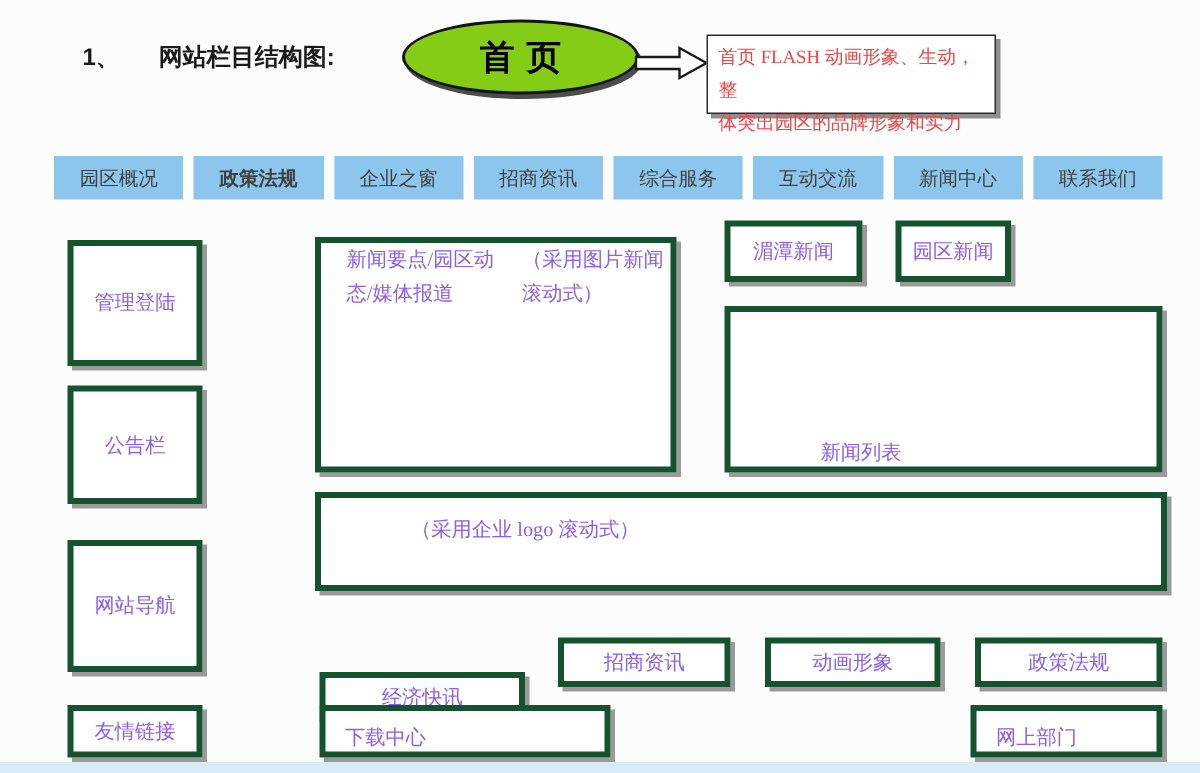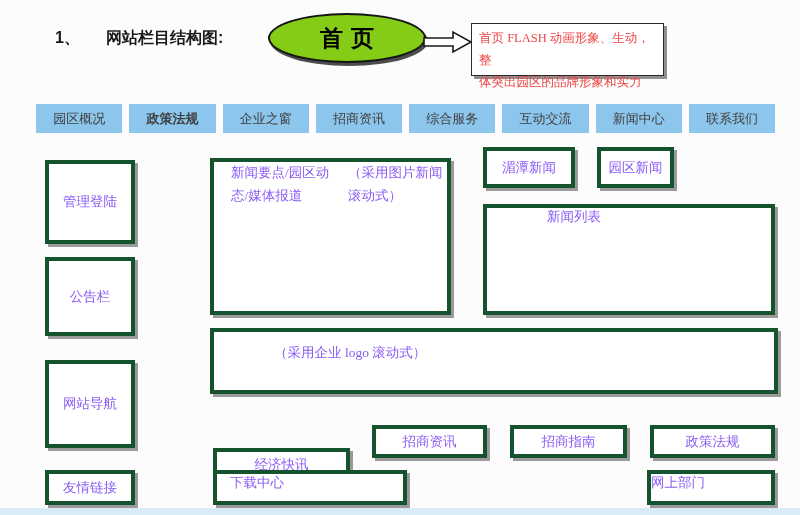--- a/index.html
+++ b/index.html
@@ -38,21 +38,21 @@
   .navbar { position:absolute; left:36px; top:104px; width:739px; height:29px;
     display:flex; gap:7px; }
   .nav-tab { flex:1; background:#8CC6EC; display:flex; align-items:center;
     justify-content:center; font-size:13px; color:#404040; cursor:default; }
   .nav-tab.bold { font-weight:bold; }
 
   
   .box { position:absolute; background:#fff; border:4px solid #14532d;
     box-shadow:3px 3px 0 #9a9a9a; font-size:13.5px; color:#8b5cf6; }
   .box.center { display:flex; align-items:center; justify-content:center; }
-  .box.vcenter-left { display:flex; align-items:flex-start; }
+  .box.vcenter-left { display:flex; align-items:flex-end; }
 
   
   .b-mgmt  { left:45px; top:160px; width:90px; height:84px; }
   .b-notice{ left:45px; top:257px; width:90px; height:79px; }
   .b-nav   { left:45px; top:360px; width:90px; height:88px; }
   .b-links { left:45px; top:470px; width:90px; height:35px; }
 
   
   .b-news { left:210px; top:158px; width:241px; height:157px;
     display:flex; flex-direction:row; justify-content:center; padding-left:17px; line-height:1.7; }
@@ -66,21 +66,21 @@
   .b-nt3 { left:686px; top:147px; width:89px; height:41px; }
   .b-newslist { left:483px; top:204px; width:292px; height:111px; padding-left:60px; }
 
   .b-r1a { left:213px; top:448px; width:137px; height:33px; }
   .b-r1b { left:372px; top:425px; width:115px; height:33px; }
   .b-r1c { left:510px; top:425px; width:117px; height:33px; }
   .b-r1d { left:650px; top:425px; width:125px; height:33px; }
 
   .b-r2a { left:213px; top:470px; width:194px; height:35px; padding-left:13px; }
   .b-r2b { left:430px; top:470px; width:182px; height:35px; padding-left:13px; }
-  .b-r2c { left:647px; top:470px; width:128px; height:35px; }
+  .b-r2c { left:647px; top:470px; width:128px; height:35px; padding-left:13px; }
 
   .bottom-bar { position:absolute; left:0; top:508px; width:800px; height:7px;
     background:#D8EBF7; }
 </style>
 </head>
 <body>
 
 <div class="stage">
 
   <div class="title-row">
@@ -147,21 +147,21 @@
     <div class="l2">（采用企业 logo 滚动式）</div>
   </div>
 
   <div class="box center b-r1a">
       <span>经济快讯</span>
     </div>
   <div class="box center b-r1b">
       <span>招商资讯</span>
     </div>
   <div class="box center b-r1c">
-      <span>招商指南</span>
+      <span>动画形象</span>
     </div>
   <div class="box center b-r1d">
       <span>政策法规</span>
     </div>
 
   <div class="box vcenter-left b-r2a">
       <span>下载中心</span>
     </div>
   <div class="box vcenter-left b-r2c">
       <span>网上部门</span>

